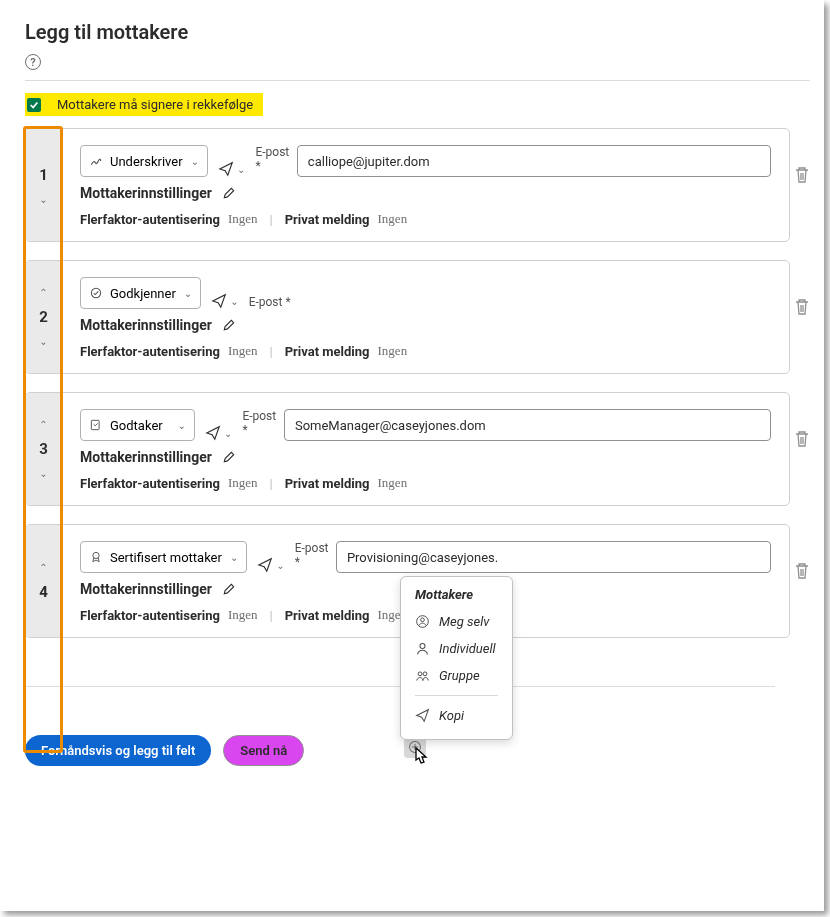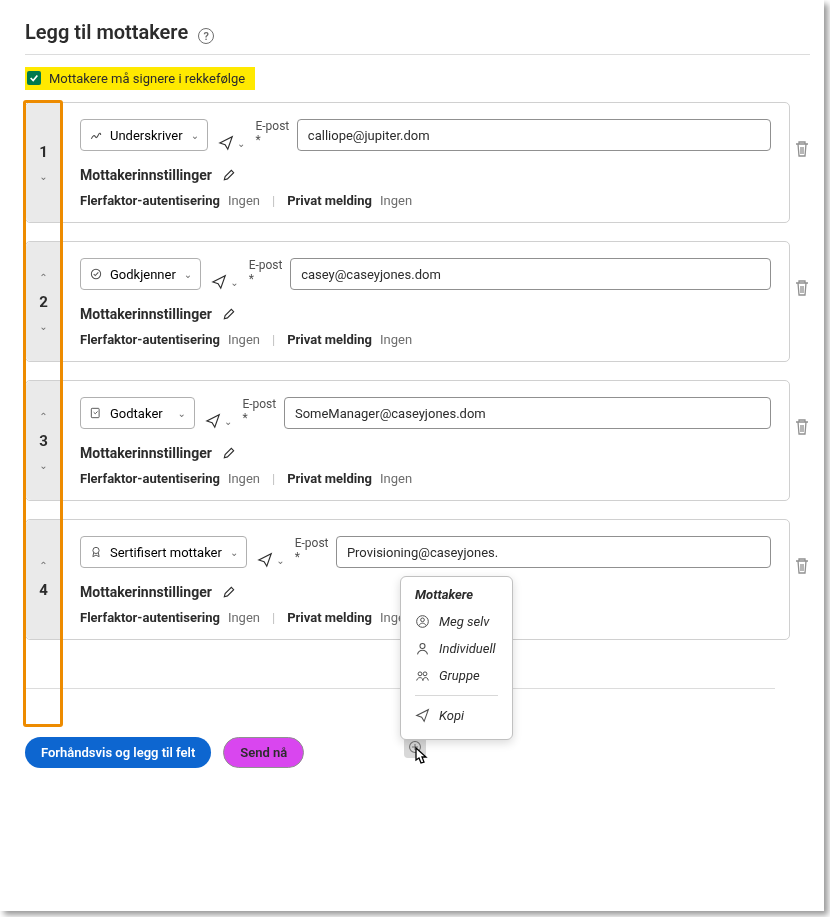--- a/index.html
+++ b/index.html
@@ -1,42 +1,42 @@
 <!DOCTYPE html>
 <html><head>
 <meta charset="utf-8">
 <style>
   * { box-sizing: border-box; margin: 0; padding: 0; font-family: -apple-system, BlinkMacSystemFont, "Segoe UI", Roboto, Arial, sans-serif; }
   body { background: #fff; padding: 20px 20px 20px 25px; width: 830px; height: 917px; position: relative; }
   .shadow-frame { position: absolute; right: 6px; bottom: 6px; top: 0; left: 0; box-shadow: 4px 4px 6px rgba(0,0,0,0.4); pointer-events: none; }
-  .page-title { font-size: 20px; font-weight: 600; color: #2c2c2c; display: flex; align-items: flex-end; gap: 10px; }
+  .page-title { font-size: 20px; font-weight: 600; color: #2c2c2c; display: flex; align-items: flex-start; gap: 10px; flex-direction: column; }
   .help-icon { width: 16px; height: 16px; border: 1.3px solid #6e6e6e; border-radius: 50%; display: inline-flex; align-items: center; justify-content: center; font-size: 11px; color: #6e6e6e; cursor: pointer; }
   .hr { border: none; border-top: 1px solid #dcdcdc; margin: 10px 0 12px; }
-  .yellow-strip { background: #ffe900; display: inline-flex; align-items: flex-start; gap: 8px; padding: 4px 10px 4px 2px; font-size: 13px; color: #2c2c2c; margin-bottom: 12px; }
+  .yellow-strip { background: #ffe900; display: inline-flex; align-items: flex-end; gap: 16px; padding: 4px 10px 4px 2px; font-size: 13px; color: #2c2c2c; margin-bottom: 12px; }
   .check { width: 14px; height: 14px; background: #007a4d; display: inline-flex; align-items: center; justify-content: center; color: #fff; border-radius: 2px; }
   .cards-wrap { position: relative; }
   .orange-bar { position: absolute; left: -2px; top: -2px; width: 40px; height: 627px; border: 3px solid #ed8b00; background: transparent; z-index: 5; pointer-events: none; border-radius: 3px; }
   .recipient-card { border: 1px solid #d0d0d0; border-radius: 5px; margin-bottom: 18px; display: flex; background: #fff; }
   .order-col { width: 36px; background: #eaeaea; border-right: 1px solid #d0d0d0; display: flex; flex-direction: column; align-items: center; justify-content: center; gap: 10px; border-radius: 5px 0 0 5px; }
   .order-num { font-size: 15px; font-weight: 700; color: #2c2c2c; }
   .chev { font-size: 10px; color: #6e6e6e; cursor: pointer; }
   .card-body { flex: 1; padding: 16px 18px 14px 18px; }
   .row1 { display: flex; align-items: flex-end; gap: 10px; }
   .role-select { border: 1px solid #b0b0b0; border-radius: 4px; height: 32px; display: flex; align-items: center; gap: 8px; padding: 0 8px; font-size: 13px; min-width: 115px; background: #fff; cursor: pointer; justify-content: space-between; }
   .role-select .role-left { display: flex; align-items: center; gap: 7px; }
   .role-select svg { width: 14px; height: 14px; }
   .delivery { display: flex; align-items: center; gap: 3px; cursor: pointer; color: #2c2c2c; }
   .email-group { flex: 1; display: flex; flex-direction: row; gap: 3px; }
   .email-label { font-size: 12px; color: #505050; }
   .email-input { border: 1px solid #909090; border-radius: 4px; height: 32px; padding: 0 10px; font-size: 13px; color: #2c2c2c; width: 100%; }
-  .settings-row { display: flex; align-items: center; gap: 10px; margin-top: 16px; font-size: 14px; font-weight: 700; color: #2c2c2c; }
+  .settings-row { display: flex; align-items: center; gap: 10px; margin-top: 8px; font-size: 14px; font-weight: 700; color: #2c2c2c; }
   .edit-ic { cursor: pointer; color: #2c2c2c; }
   .auth-row { display: flex; align-items: center; gap: 8px; margin-top: 10px; font-size: 13px; }
   .auth-row .lbl { font-weight: 700; color: #2c2c2c; }
-  .auth-row .val { color: #6e6e6e; }
+  .auth-row .val { color: #6e6e6e; font-family: Liberation Serif, serif; }
   .auth-row .sep { color: #c0c0c0; padding: 0 4px; }
   .card-outer { display: flex; align-items: flex-start; gap: 4px; }
   .card-outer .recipient-card { flex: 1; }
   .trash-outer { margin-top: 38px; color: #909090; cursor: pointer; }
   .popover { position: absolute; left: 400px; top: 576px; width: 113px; background: #fff; border: 1px solid #c0c0c0; border-radius: 6px; box-shadow: 0 3px 10px rgba(0,0,0,0.15); z-index: 20; padding: 10px 0; font-style: italic; }
   .popover h4 { font-size: 13px; font-weight: 700; padding: 0 14px 6px; color: #2c2c2c; }
   .popover .pop-item { display: flex; align-items: center; gap: 9px; padding: 6px 14px; font-size: 13px; color: #2c2c2c; cursor: pointer; }
   .popover .pop-div { border-top: 1px solid #d8d8d8; margin: 6px 14px; }
   .add-btn { position: absolute; left: 404px; top: 736px; width: 22px; height: 22px; background: #d8d8d8; border-radius: 4px; display: flex; align-items: center; justify-content: center; cursor: pointer; z-index: 15; }
   .cursor { position: absolute; left: 409px; top: 746px; z-index: 30; pointer-events: none; }
@@ -140,21 +140,20 @@
             <span class="chev">⌄</span>
           </div>
           <div class="delivery">
             <svg width="16" height="16" viewBox="0 0 18 18">
                 <path d="M2 9l14-7-5 14-3-5z" stroke="#2c2c2c" fill="none" stroke-width="1.3"></path>
               </svg>
             <span class="chev">⌄</span>
           </div>
           <div class="email-group">
             <span class="email-label">E-post *</span>
-            <input class="email-input" value="casey@caseyjones.dom" style="">
           </div>
         </div>
         <div class="settings-row">
           <span>Mottakerinnstillinger</span>
           <svg class="edit-ic" width="14" height="14" viewBox="0 0 18 18">
               <path d="M3 15l1-4 8-8 3 3-8 8z" stroke="#2c2c2c" fill="none" stroke-width="1.4"></path>
             </svg>
         </div>
         <div class="auth-row">
           <span class="lbl">Flerfaktor-autentisering</span>

